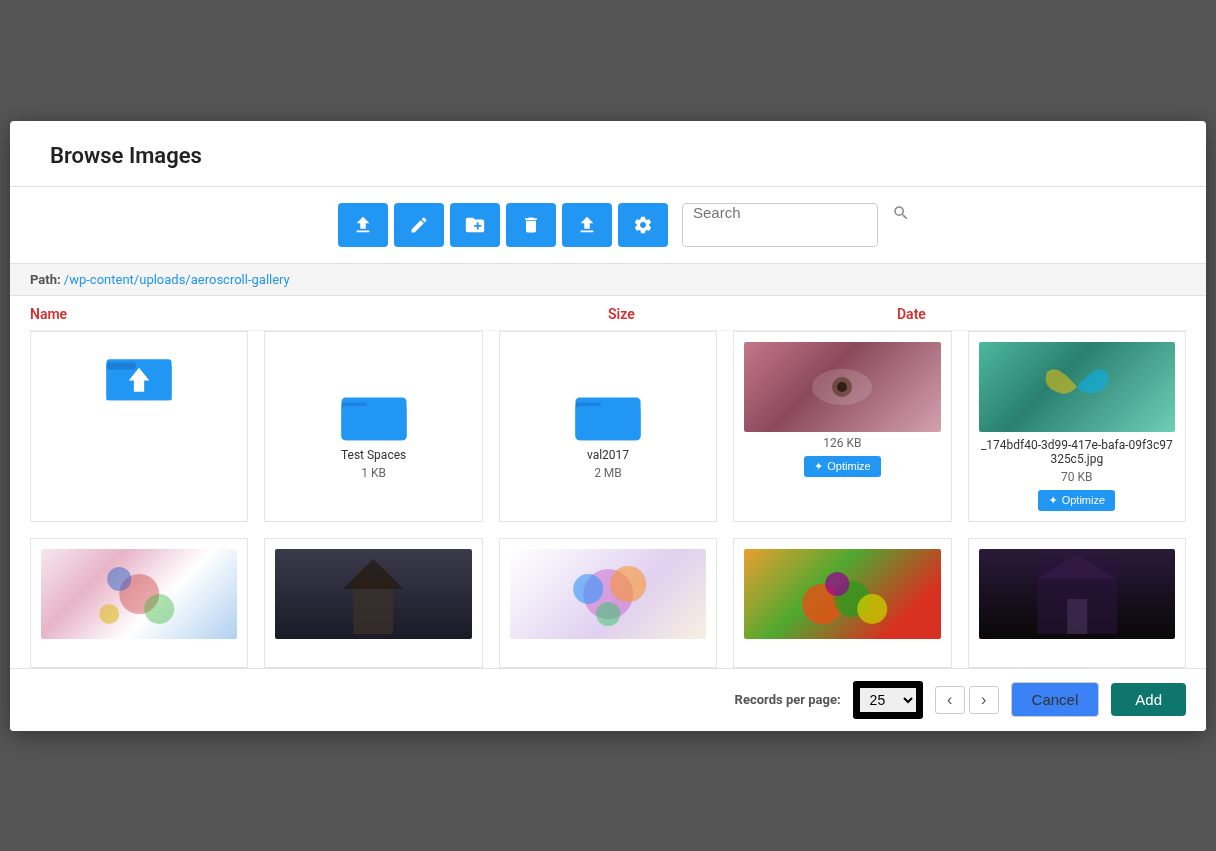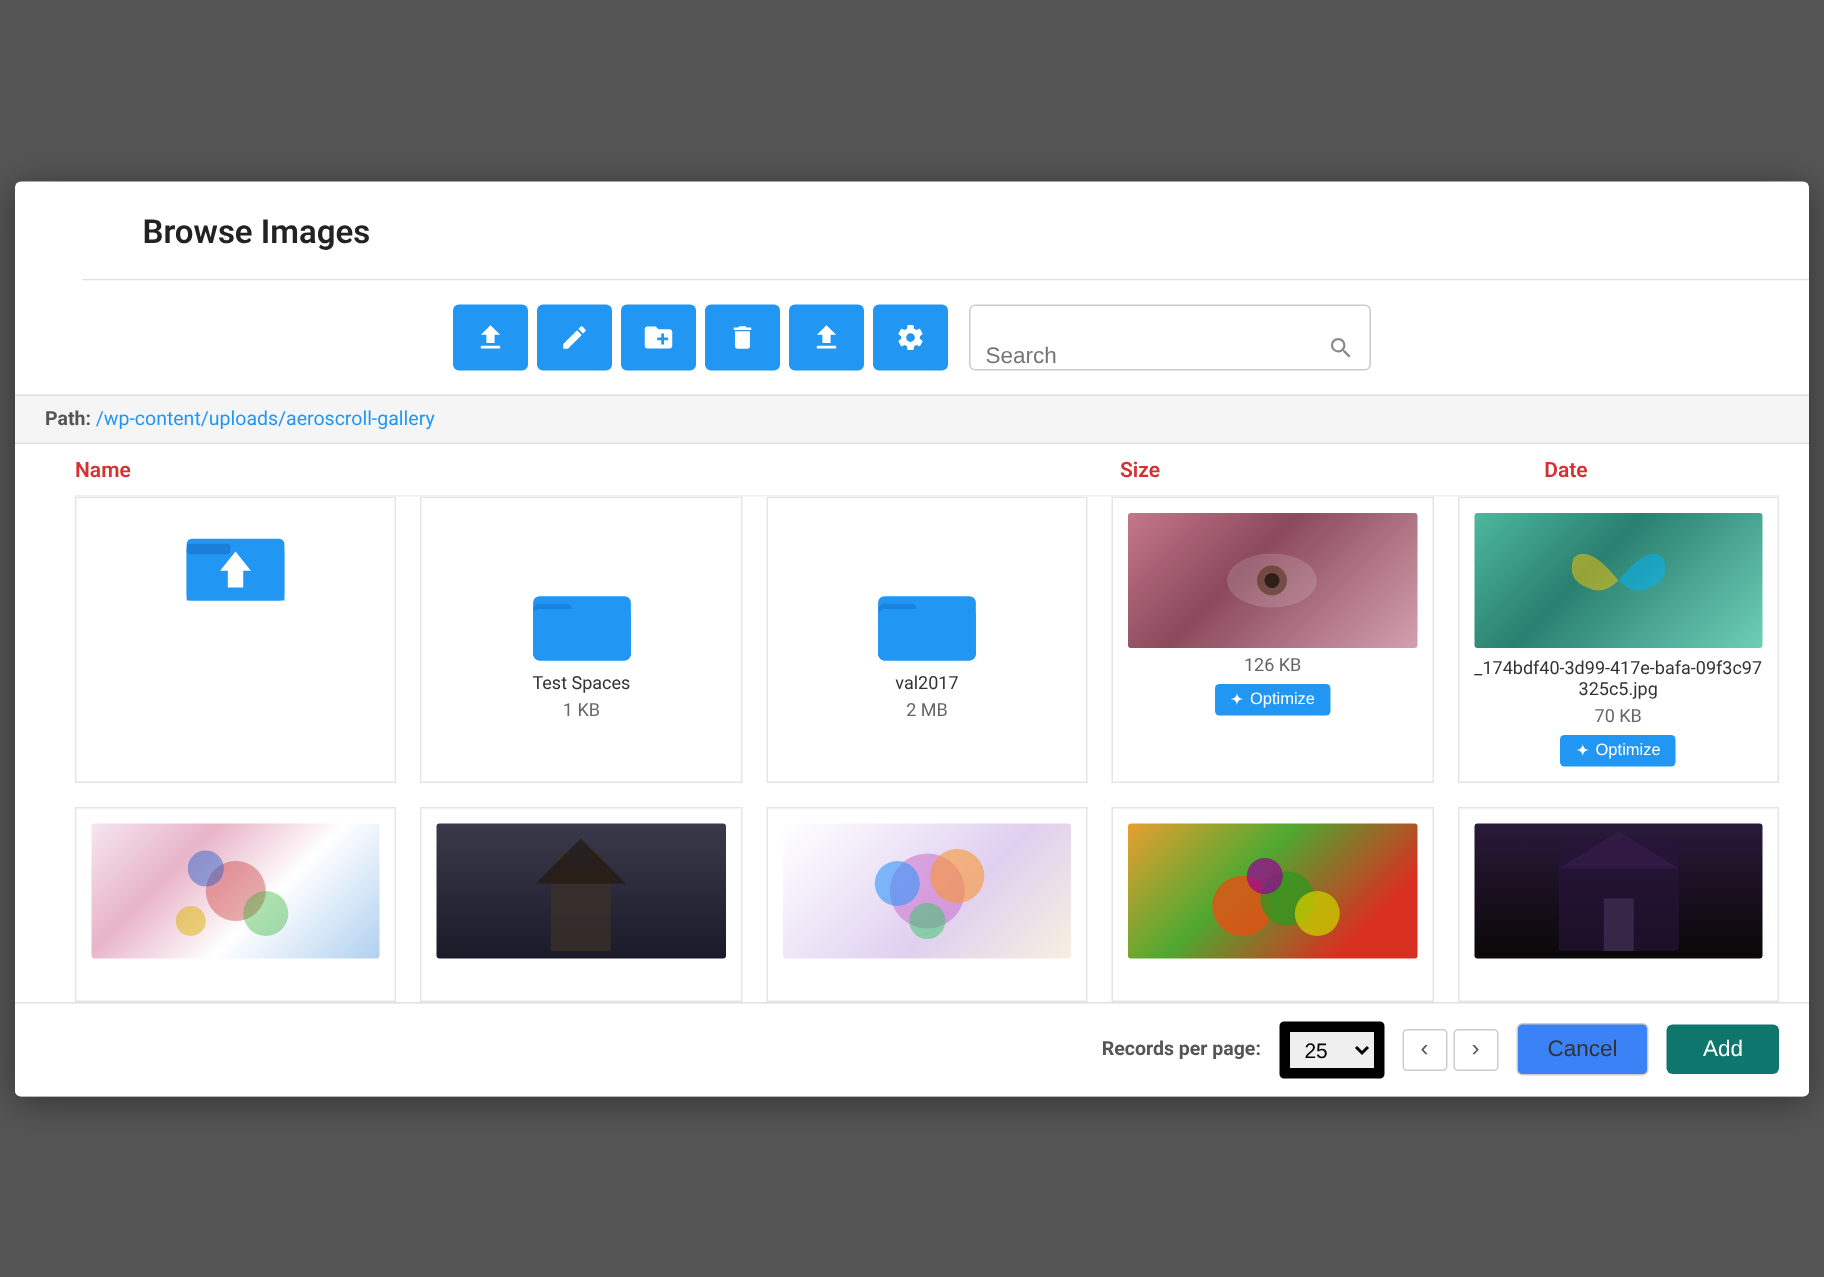--- a/index.html
+++ b/index.html
@@ -16,21 +16,20 @@
       border-radius: 4px;
       width: 1196px;
       max-width: 100%;
       box-shadow: 0 4px 24px rgba(0,0,0,0.4);
       overflow: hidden;
       position: relative;
     }
     .dialog-header {
       padding: 22px 40px 18px;
       border-bottom: 1px solid #e0e0e0;
-      margin-left: 45px;
     }
     .dialog-title {
       font-size: 22px;
       font-weight: 600;
       color: #222;
     }
     .toolbar {
       display: flex;
       align-items: center;
       justify-content: center;
@@ -47,26 +46,26 @@
       cursor: pointer;
       display: flex;
       align-items: center;
       justify-content: center;
       color: #fff;
       font-size: 18px;
       transition: background 0.2s;
     }
     .search-box {
       display: flex;
-      align-items: flex-end;
+      align-items: flex-start;
       border: 1px solid #ccc;
       border-radius: 4px;
       padding: 0 10px;
       height: 44px;
-      width: 268px;
+      width: 196px;
       margin-left: 8px;
     }
     .search-input {
       border: none;
       outline: none;
       font-size: 15px;
       color: #555;
       flex: 1;
       background: transparent;
     }
@@ -83,34 +82,33 @@
       border-bottom: 1px solid #e0e0e0;
       padding: 8px 20px;
       font-size: 13px;
       color: #555;
     }
     .path-bar span.path-link {
       color: #2196F3;
     }
     .content-area {
       padding: 0 20px;
-      margin-left: 20px;
     }
     .table-header {
       display: grid;
       grid-template-columns: 2fr 1fr 1fr;
       padding: 10px 0 8px 0;
       border-bottom: 1px solid #eee;
     }
     .table-header-cell {
       font-size: 14px;
       font-weight: 600;
       color: #d63030;
     }
-    .table-header-cell.center { text-align: center; }
+    .table-header-cell.center { text-align: left; }
     .grid-scroll {
       overflow-y: auto;
       max-height: 440px;
       position: relative;
     }
     .grid-scroll::-webkit-scrollbar { width: 10px; }
     .grid-scroll::-webkit-scrollbar-track { background: #f0f0f0; }
     .grid-scroll::-webkit-scrollbar-thumb { background: #bbb; border-radius: 5px; }
     .image-grid {
       display: grid;

